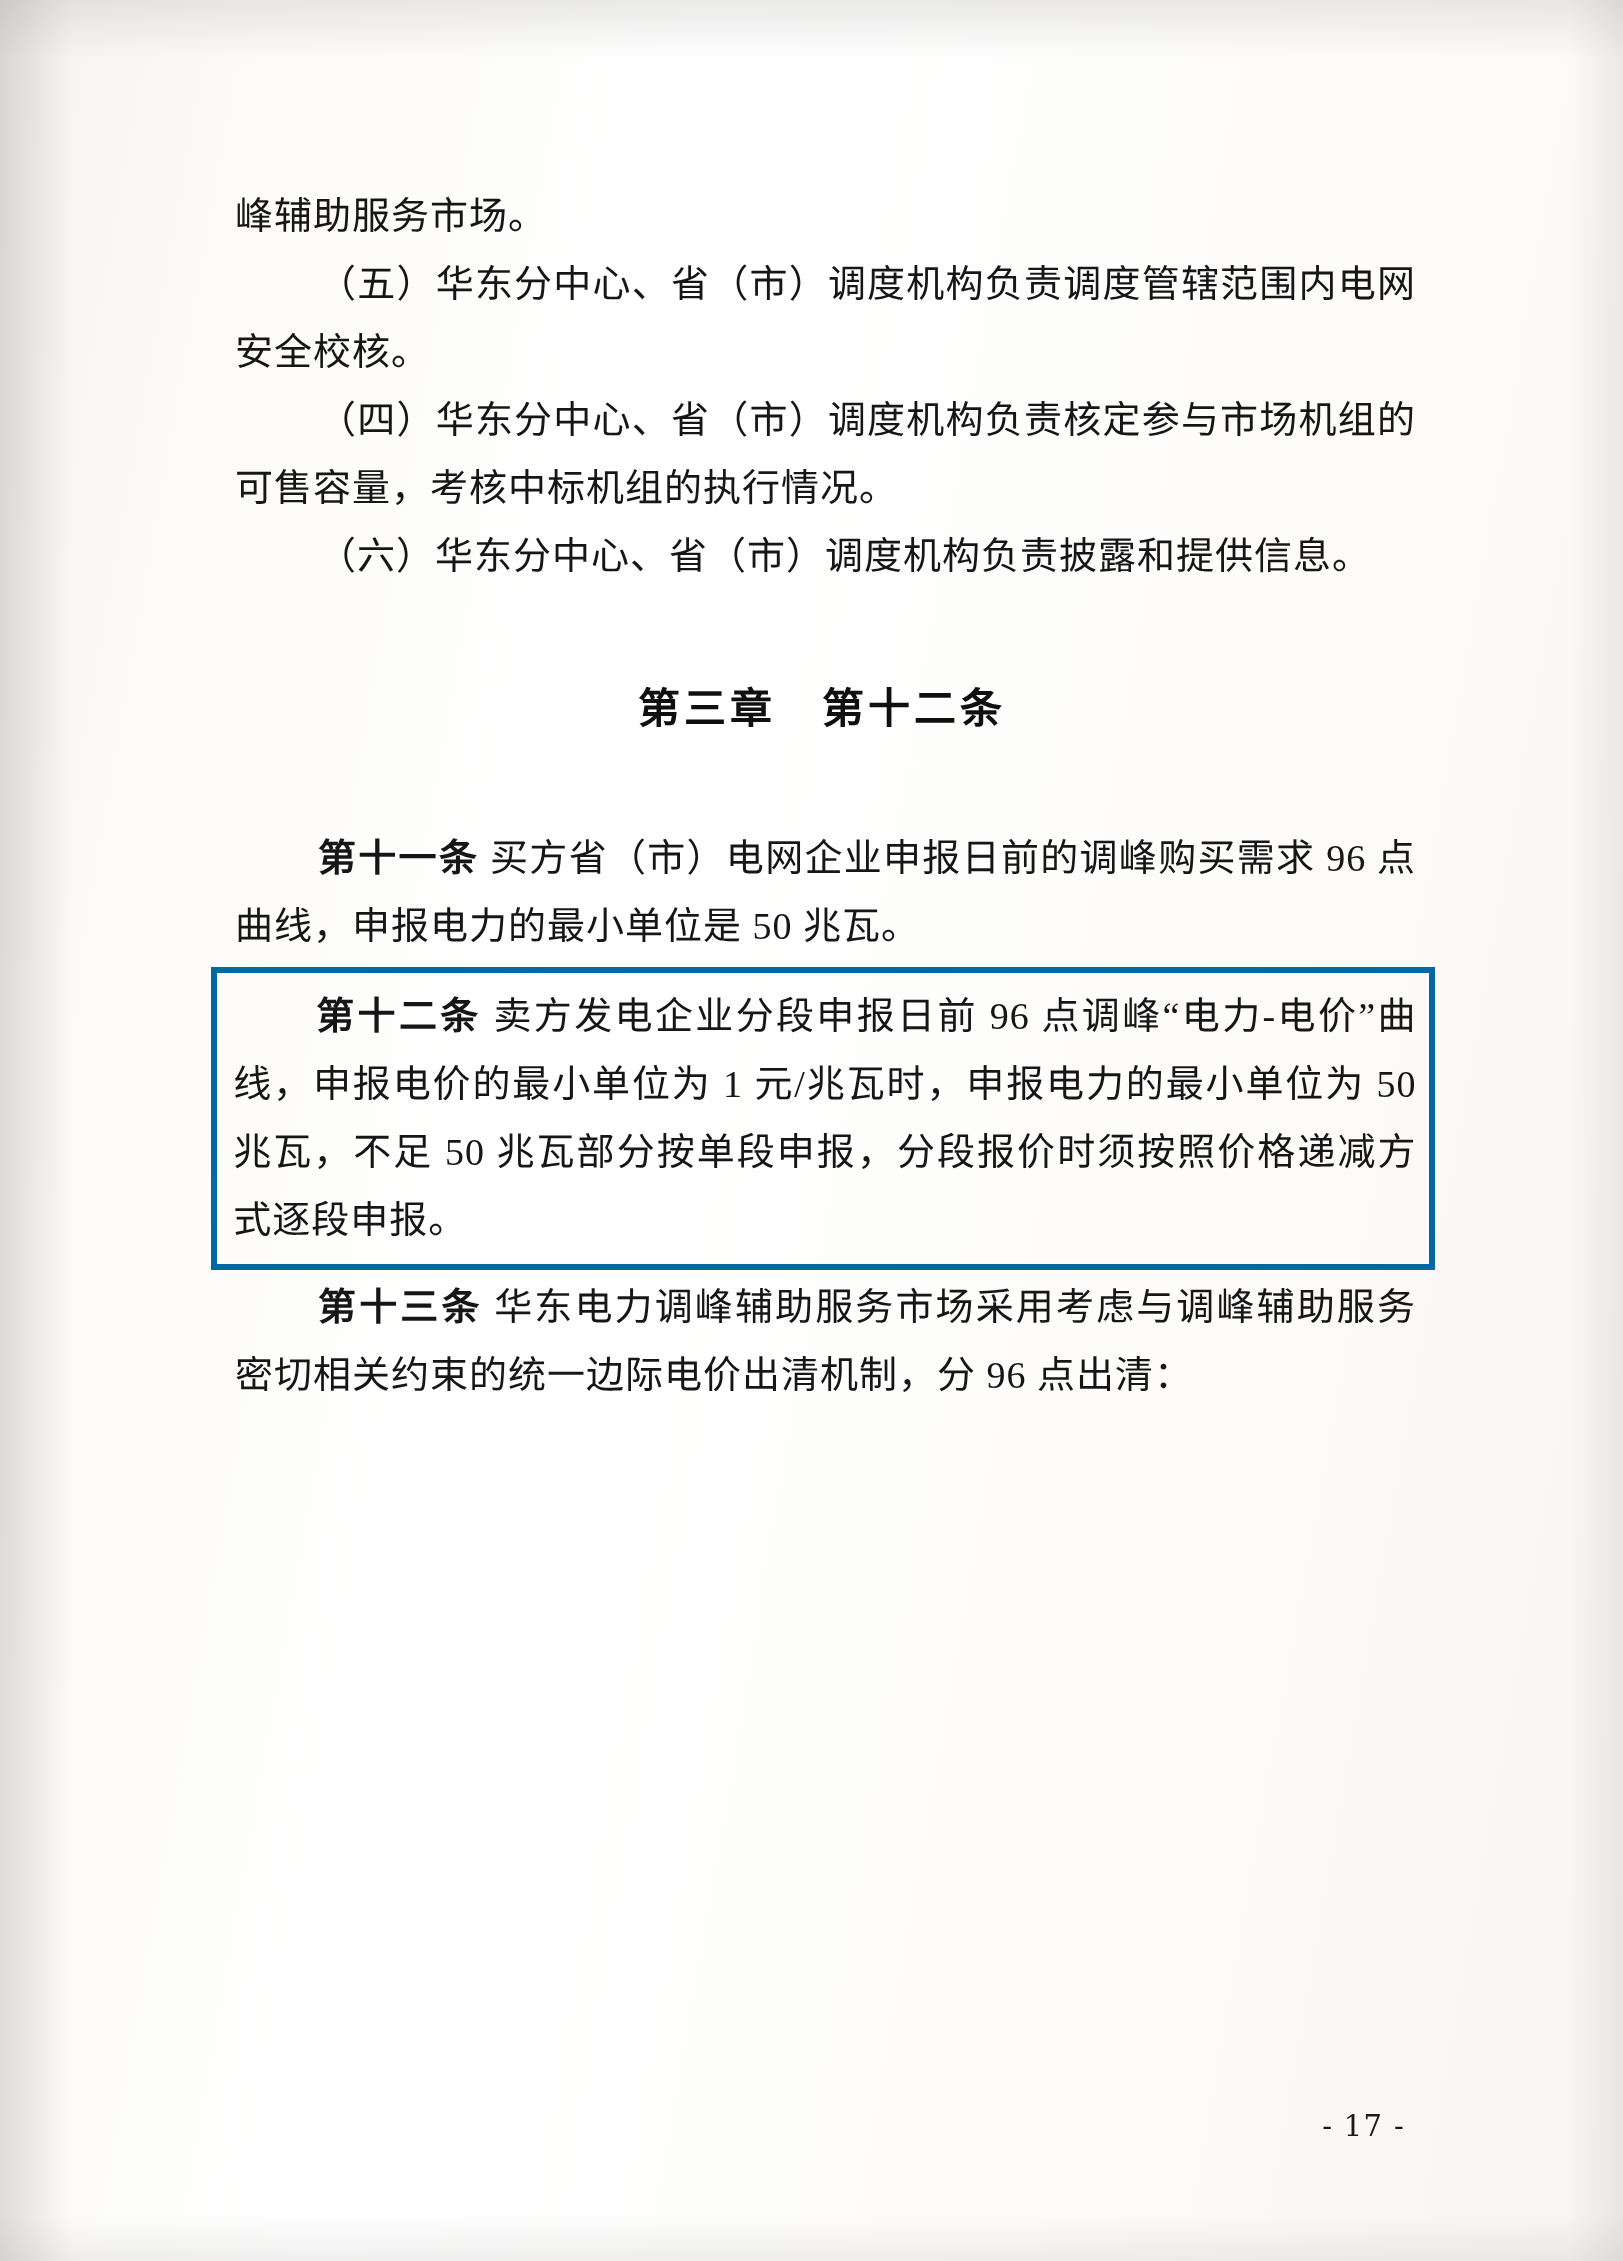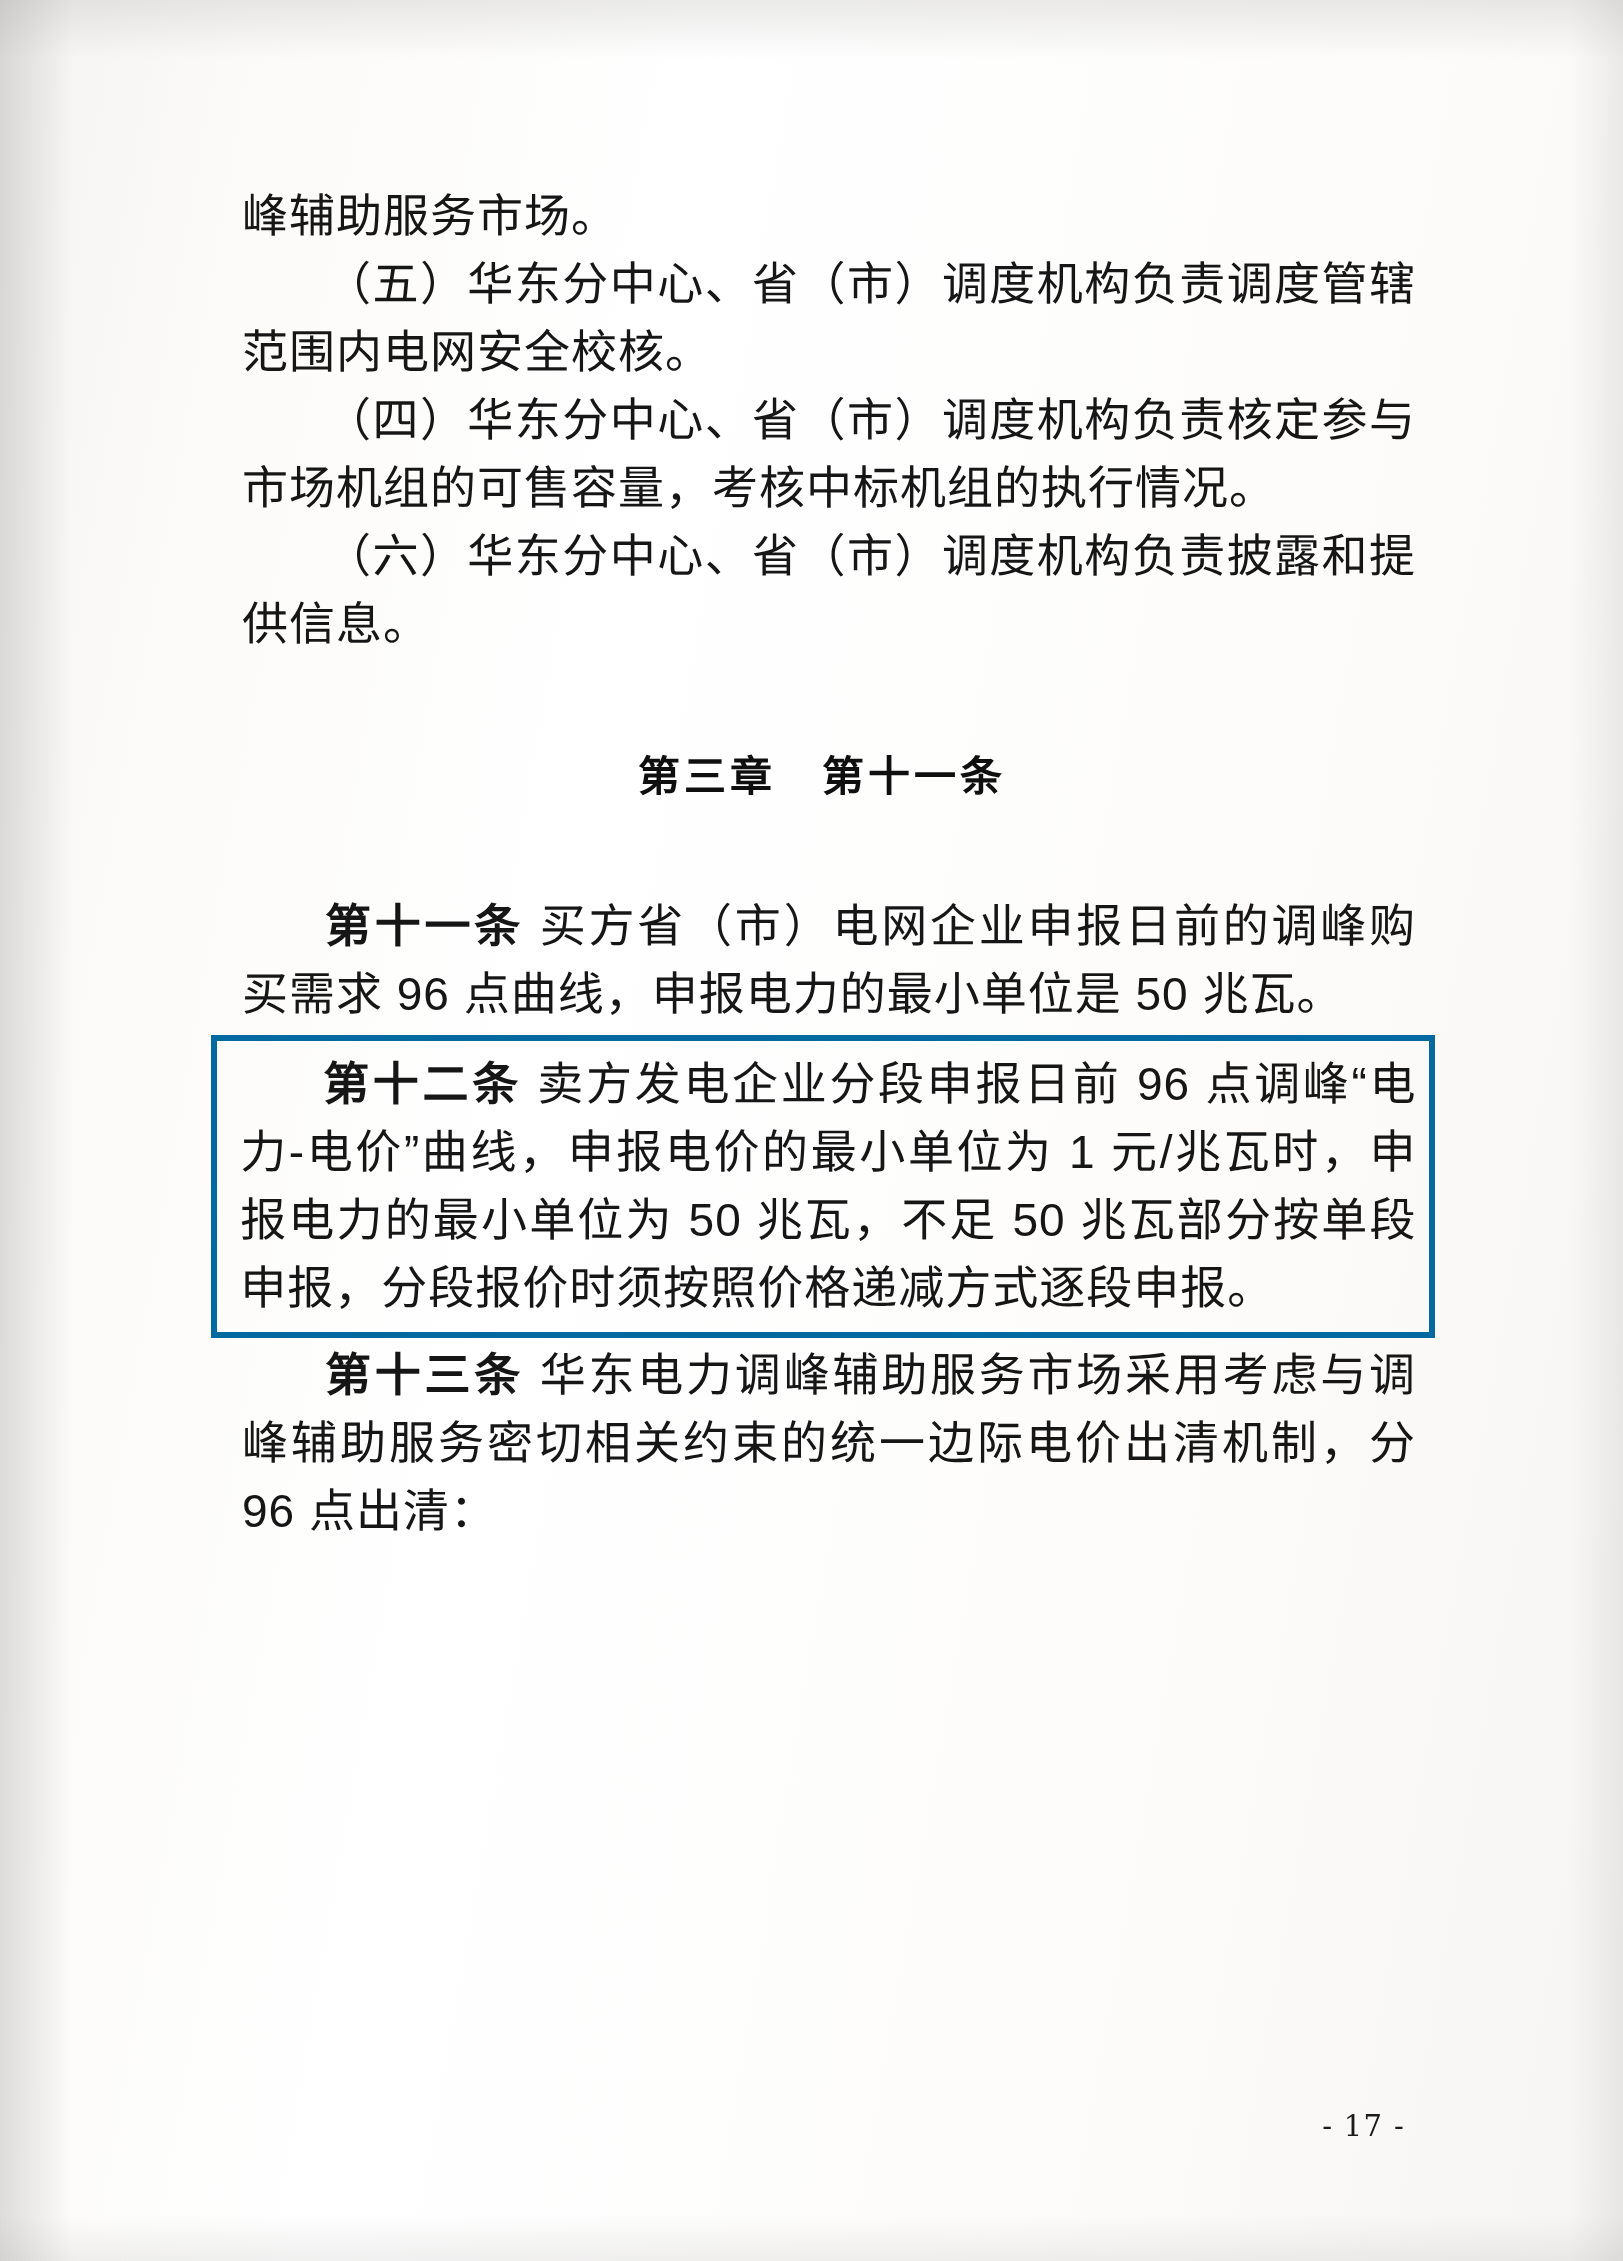--- a/index.html
+++ b/index.html
@@ -50,28 +50,28 @@
   }
 
   .doc-body {
     position: absolute;
     left: 228px;
     top: 182px;
     width: 1188px;
   }
 
   .para {
-    font-size: 46px;
+    font-size: 38px;
     line-height: 68px;
     color: #161616;
     letter-spacing: 1px;
     text-align: justify;
     text-justify: inter-ideograph;
-    margin: 0 0 0 14px;
-    font-family: Liberation Sans, sans-serif;
+    margin: 0 0 0 7px;
+    font-family: Liberation Serif, serif;
   }
   .indent {
     text-indent: 83px;
   }
   .chapter-title {
     font-size: 42px;
     line-height: 68px;
     color: #0f0f0f;
     font-weight: bold;
     text-align: center;
@@ -122,21 +122,21 @@
 
 
   <p class="para indent">（五）华东分中心、省（市）调度机构负责调度管辖范围内电网安全校核。</p>
 
   <p class="para indent">（四）华东分中心、省（市）调度机构负责核定参与市场机组的可售容量，考核中标机组的执行情况。</p>
 
   <p class="para indent">（六）华东分中心、省（市）调度机构负责披露和提供信息。</p>
 
   <div class="gap-chapter-before"></div>
 
-  <h2 class="chapter-title">第三章　第十一条</h2>
+  <h2 class="chapter-title">第三章　第十二条</h2>
 
   <div class="gap-chapter-after"></div>
 
   <p class="para indent">
     <span class="art-no">第十一条</span>
     <span>买方省（市）电网企业申报日前的调峰购买需求 96 点曲线，申报电力的最小单位是 50 兆瓦。</span>
   </p>
 
   <div class="highlight-box">
     <p class="para">

